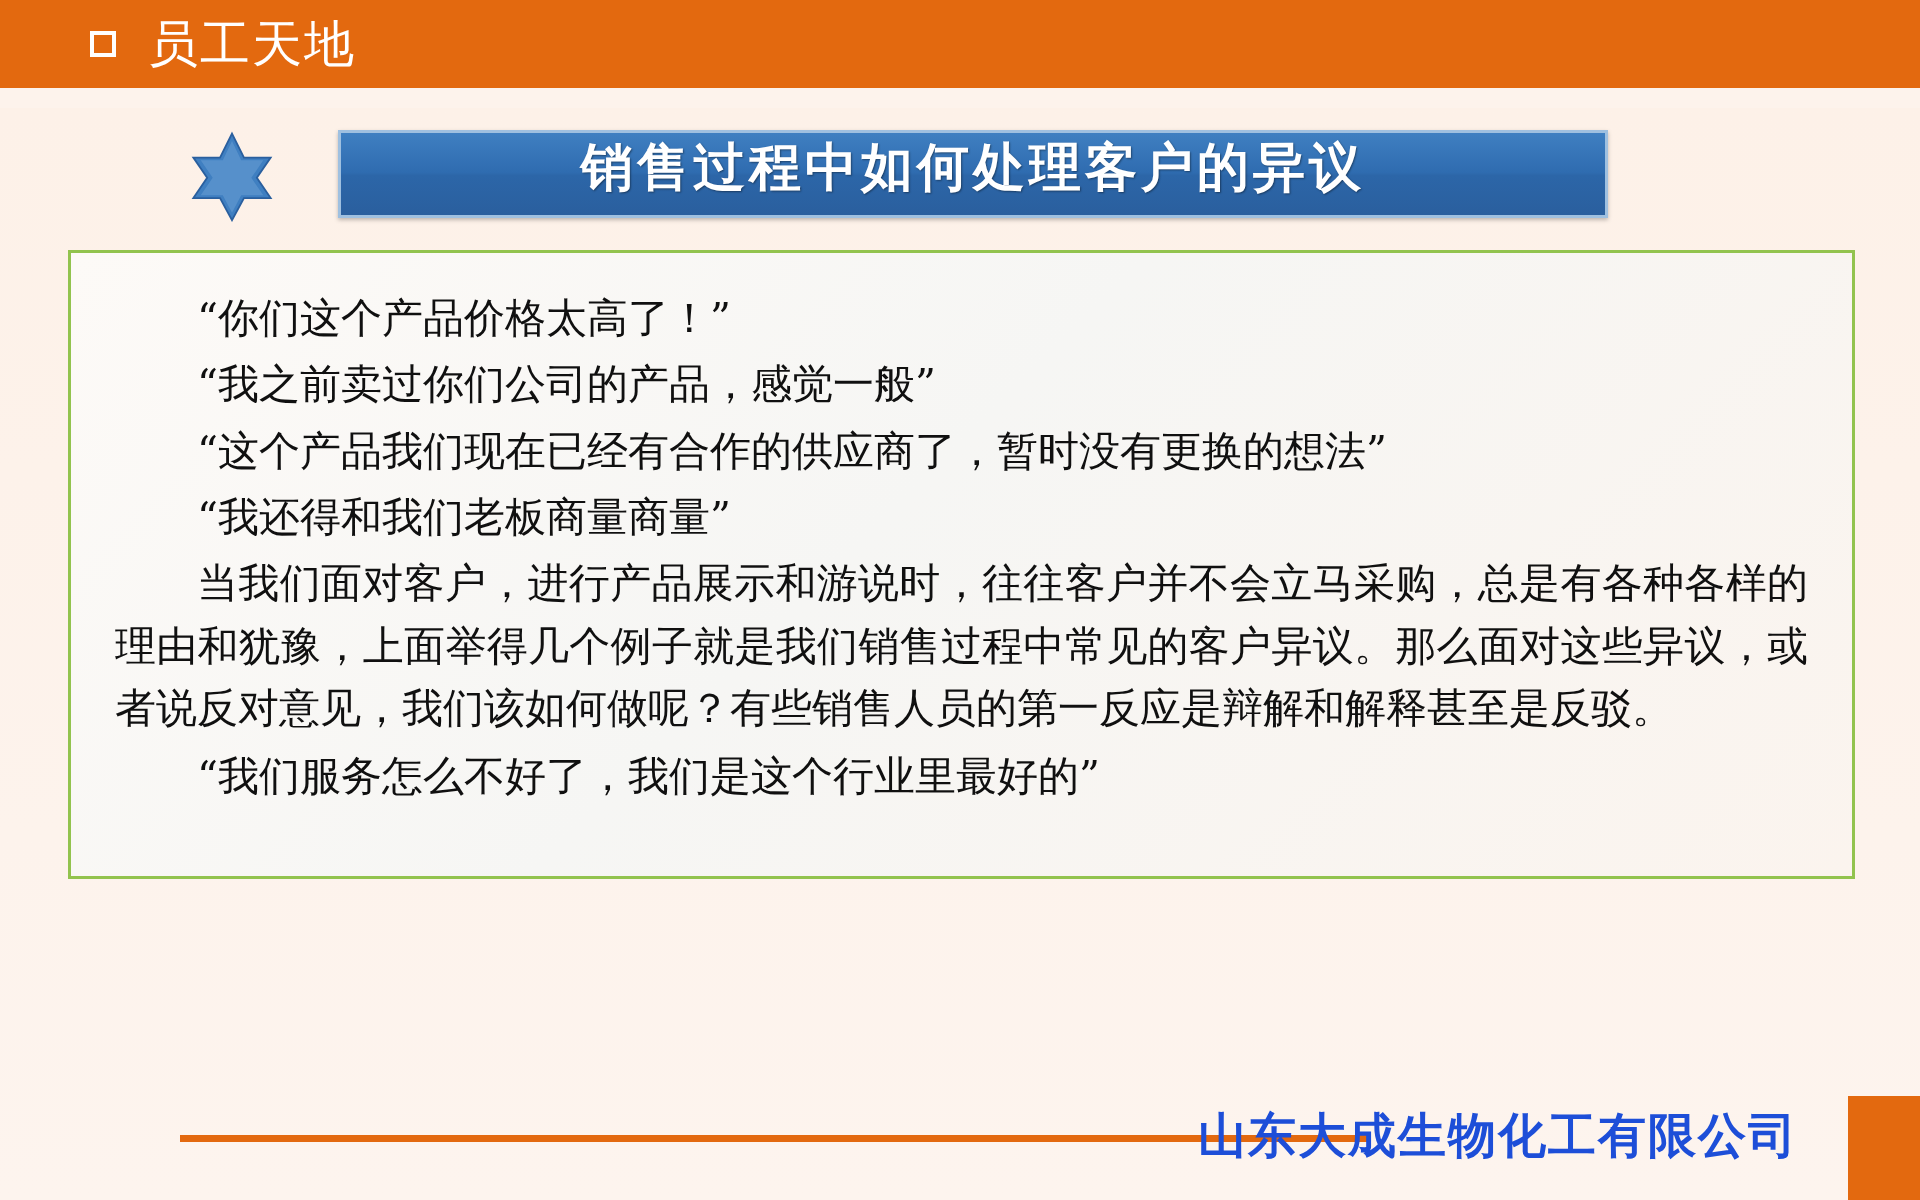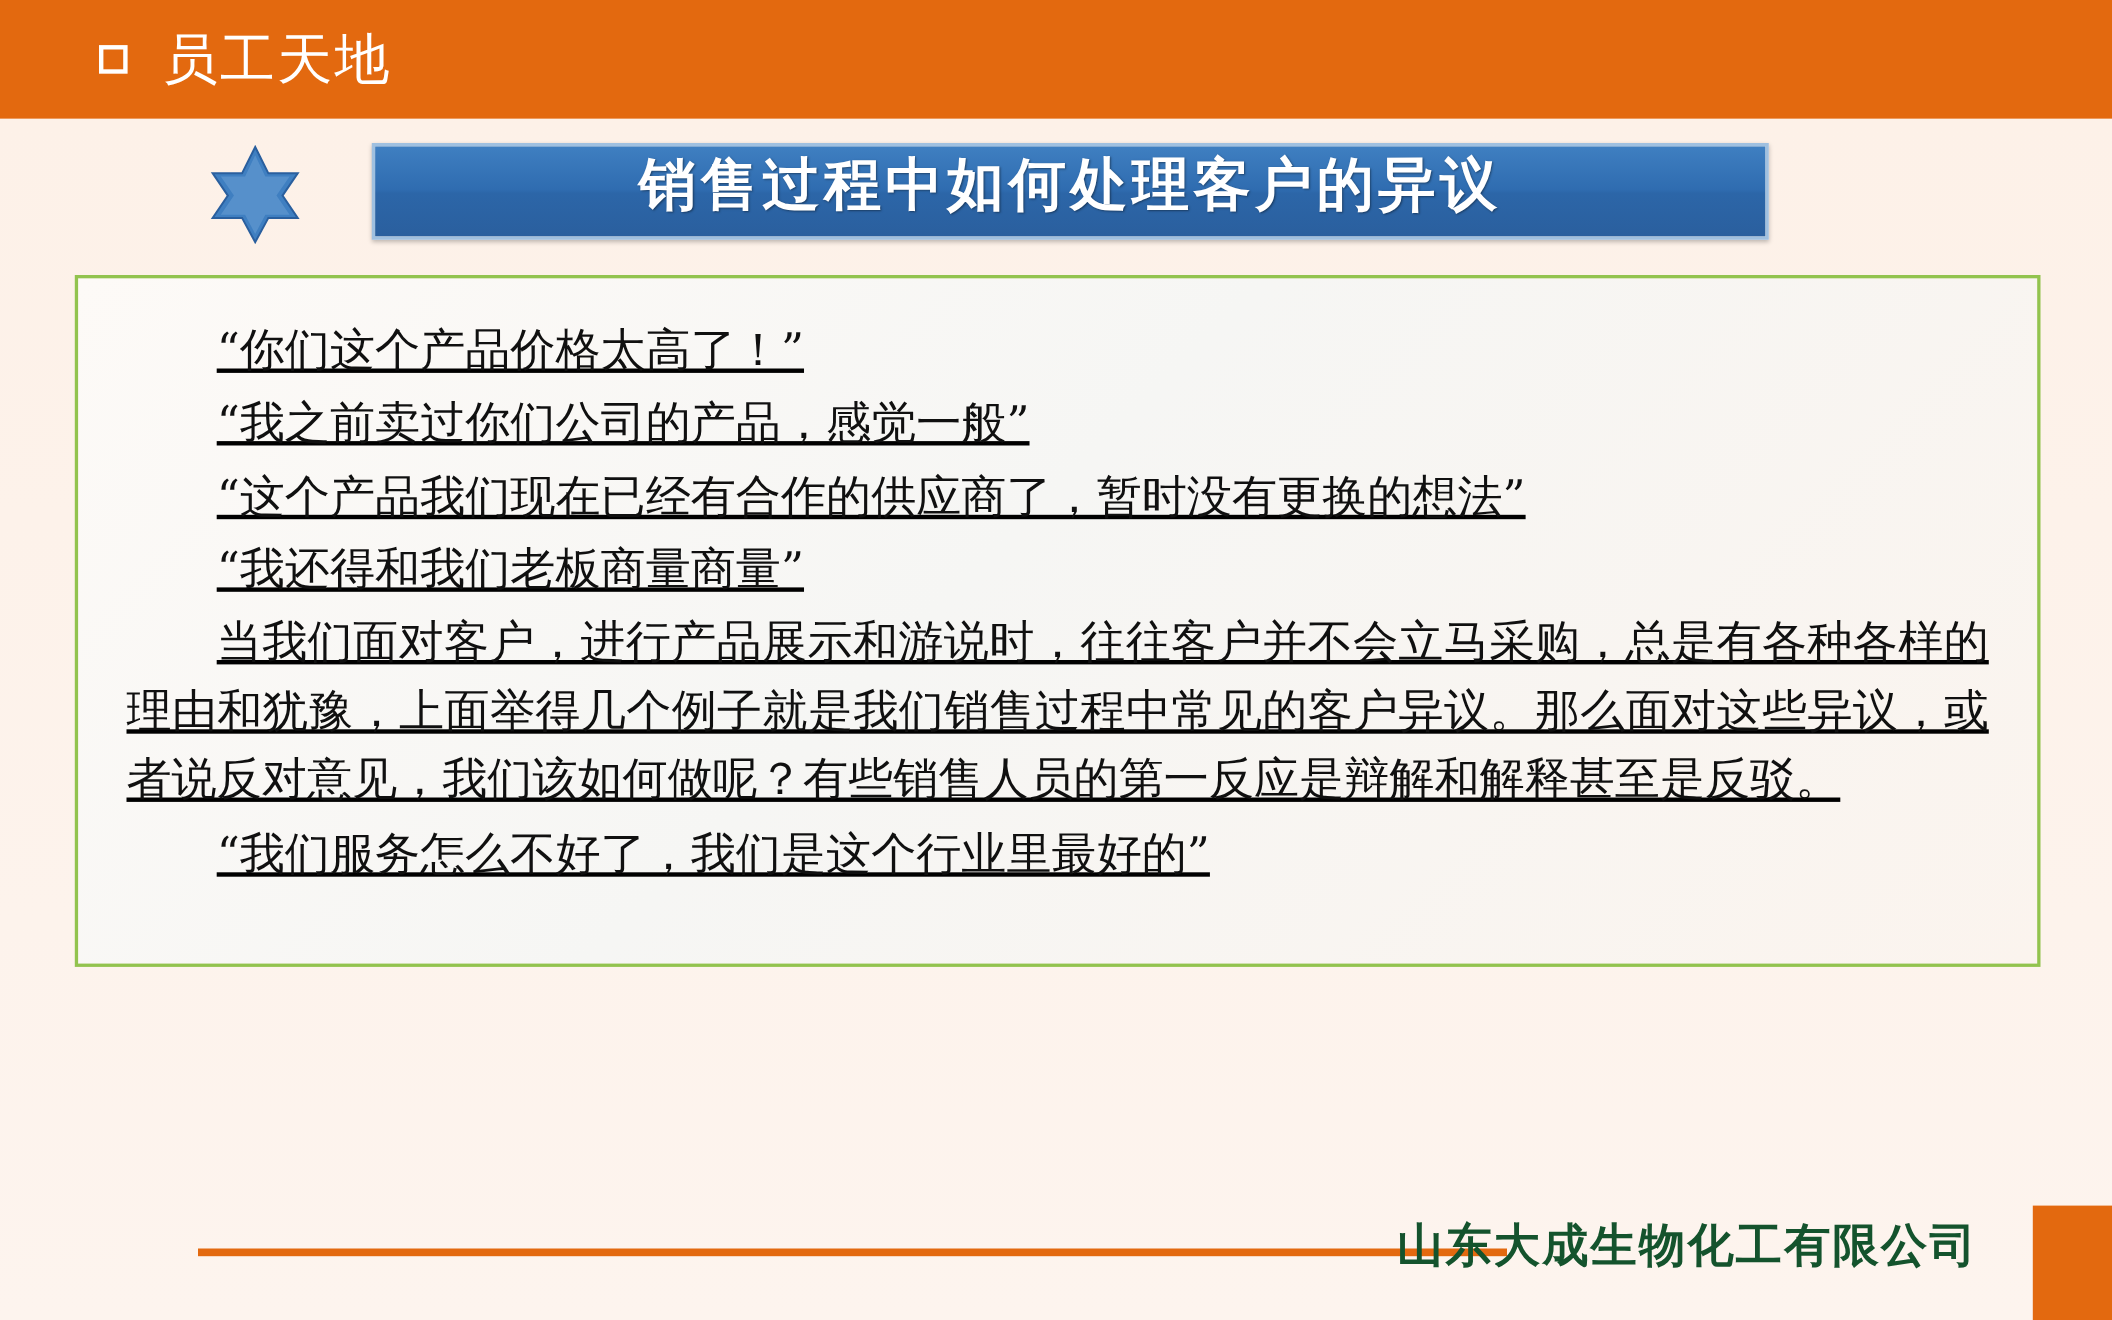--- a/index.html
+++ b/index.html
@@ -14,21 +14,21 @@
     overflow: hidden;
     position: relative;
   }
 
   
   .top-bar {
     position: absolute;
     left: 0;
     top: 0;
     width: 1920px;
-    height: 108px;
+    height: 88px;
     background: #e3690f;
     display: flex;
     align-items: center;
   }
   .top-bar-marker {
     width: 26px;
     height: 26px;
     border: 4px solid #ffffff;
     margin-left: 90px;
     box-sizing: border-box;
@@ -94,21 +94,20 @@
   .content-box {
     position: absolute;
     left: 68px;
     top: 250px;
     width: 1787px;
     height: 629px;
     background: linear-gradient(135deg, #fdfaf7 0%, #f6f6f4 45%, #fbf4ee 100%);
     border: 3px solid #92c34e;
     box-sizing: border-box;
     padding: 34px 44px 20px 44px;
-    text-decoration: underline;
   }
   .para {
     font-size: 41px;
     line-height: 1.52;
     color: #101010;
     font-family: "DejaVu Serif", "Liberation Serif", serif;
     margin: 0 0 4px 0;
   }
   .quote-line {
     text-indent: 82px;
@@ -125,23 +124,23 @@
     left: 180px;
     top: 1135px;
     width: 1190px;
     height: 7px;
     background: #e3690f;
   }
   .footer-company {
     position: absolute;
     right: 122px;
     top: 1104px;
-    font-size: 42px;
+    font-size: 48px;
     font-weight: bold;
-    color: #14532d;
+    color: #1d4ed8;
     font-family: "DejaVu Sans", "Liberation Sans", sans-serif;
     letter-spacing: 2px;
   }
   .footer-block {
     position: absolute;
     right: 0;
     top: 1096px;
     width: 72px;
     height: 104px;
     background: #e3690f;

